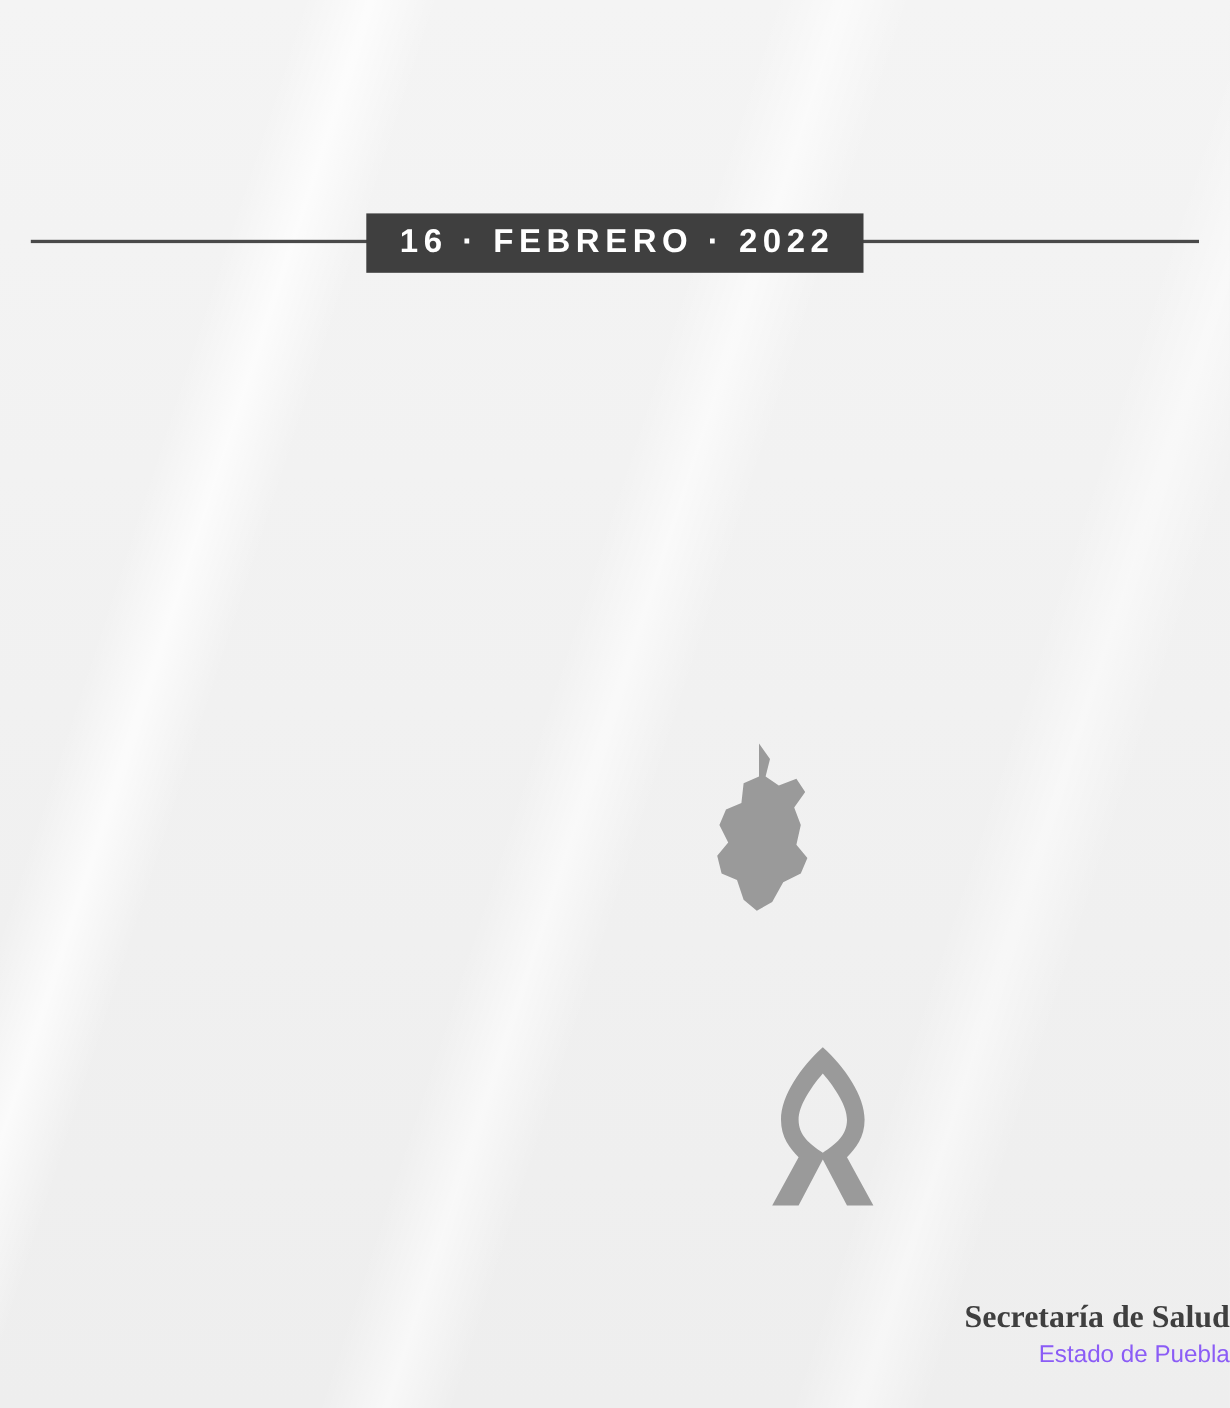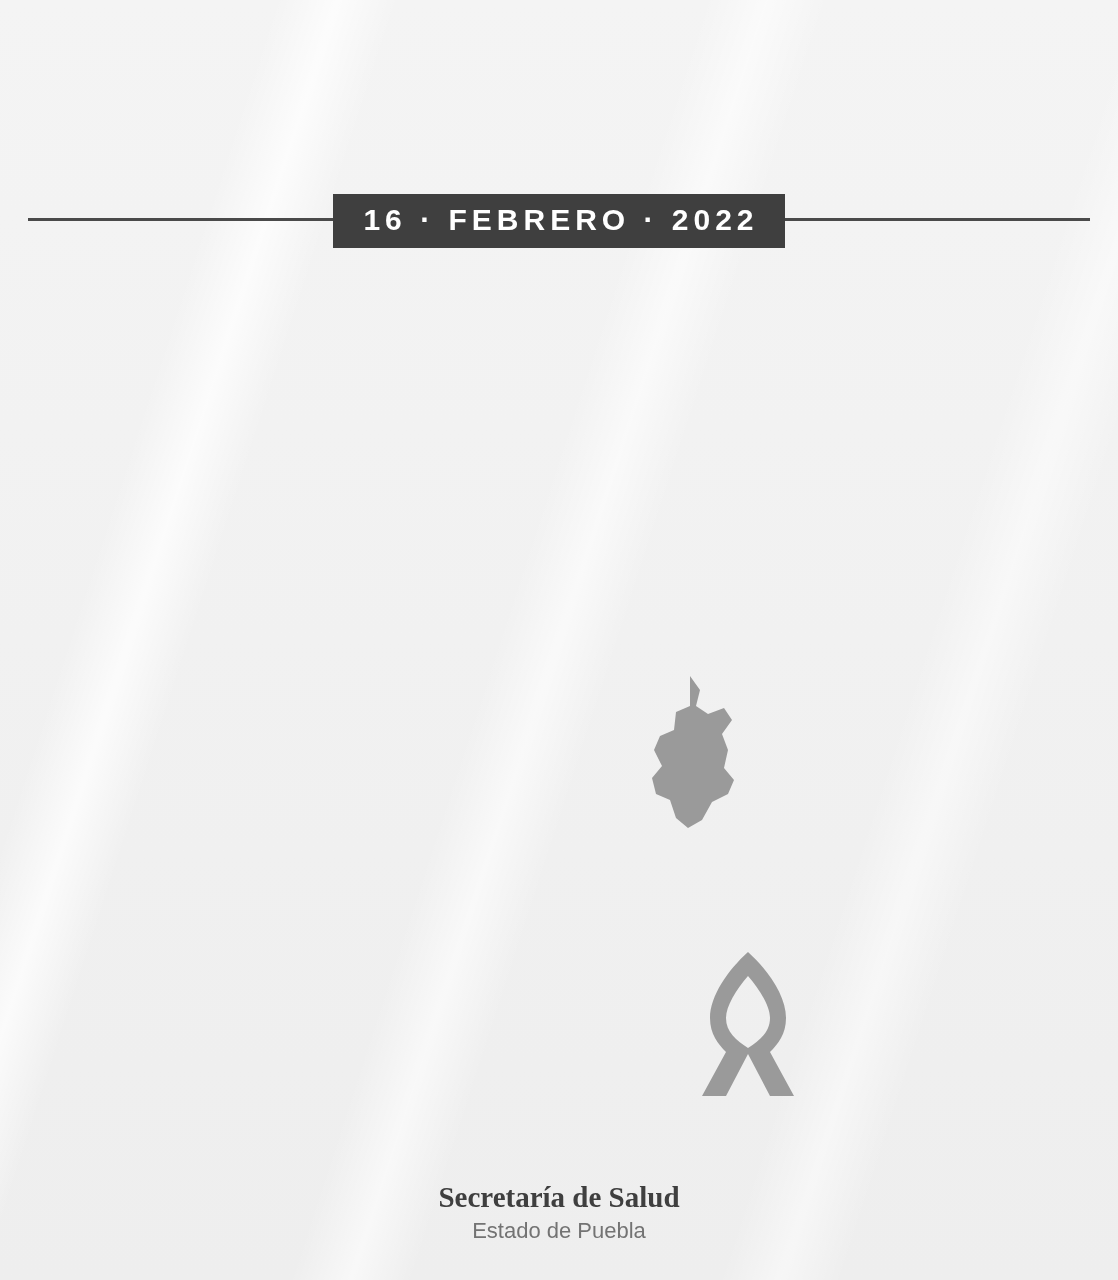--- a/index.html
+++ b/index.html
@@ -121,36 +121,36 @@
     justify-content: center;
     margin-top: 54px;
   }
   .row3 .cell-left  { width: 345px; text-align: right; padding-right: 4px; }
   .row3 .cell-right { width: 345px; text-align: left;  padding-left: 10px; }
   .row3 .num  { font-size: 62px; }
   .row3 .lbl  { font-size: 33px; margin-top: 8px; }
 
   
   .footer {
-    text-align: center;
+    text-align: right;
     position: absolute;
     left: 0;
     right: 0;
     bottom: 36px;
   }
   .footer .org {
     font-family: "Liberation Serif", serif;
     font-weight: bold;
     font-size: 29px;
     color: #3f3f3f;
   }
   .footer .sub {
     font-family: "Liberation Sans", sans-serif;
     font-size: 22px;
-    color: #737373;
+    color: #8b5cf6;
     margin-top: 4px;
   }
   svg { display: block; }
 </style>
 </head>
 <body>
 
 <div class="page">
   <div class="bg-streaks"></div>
 

